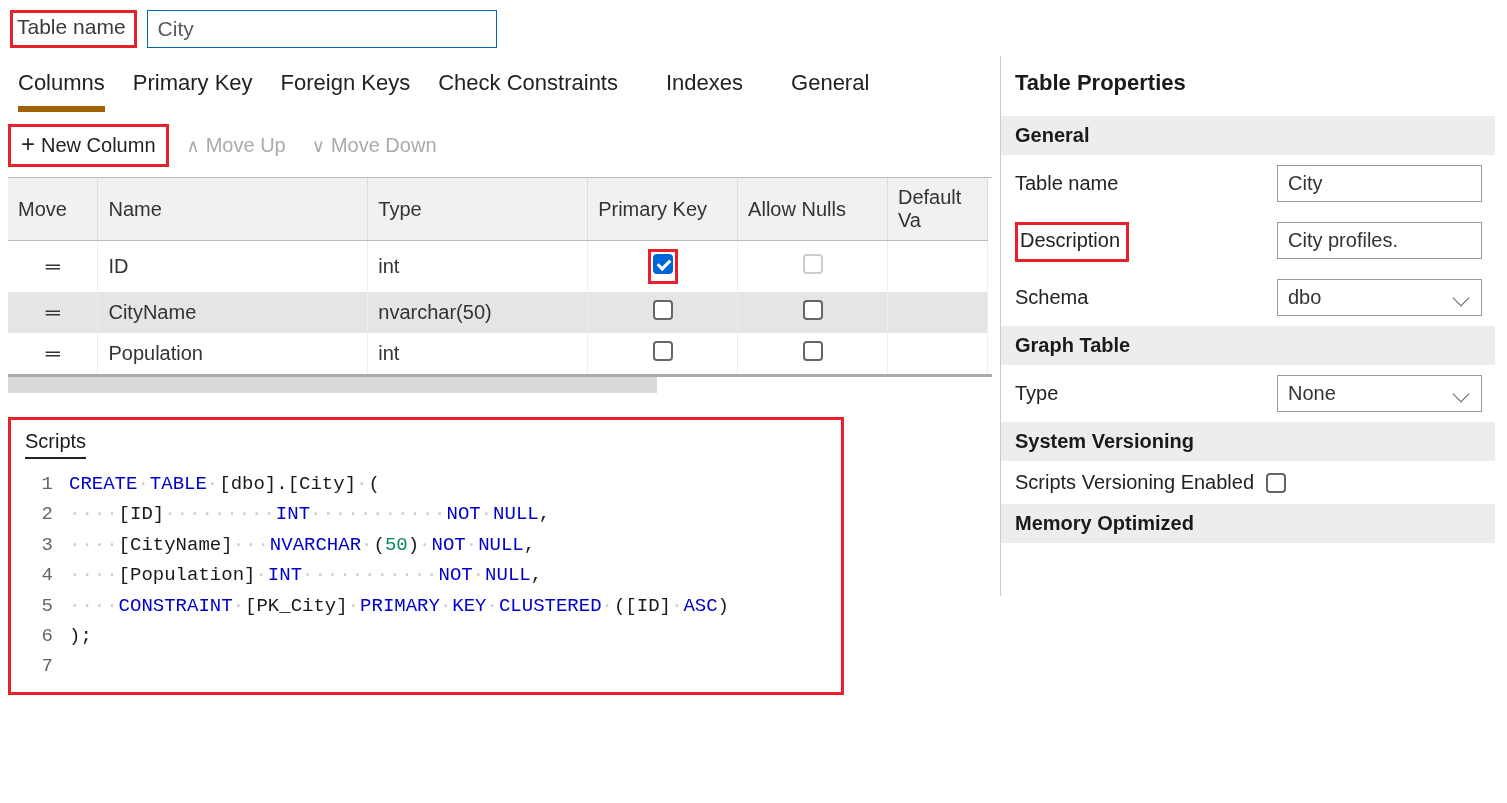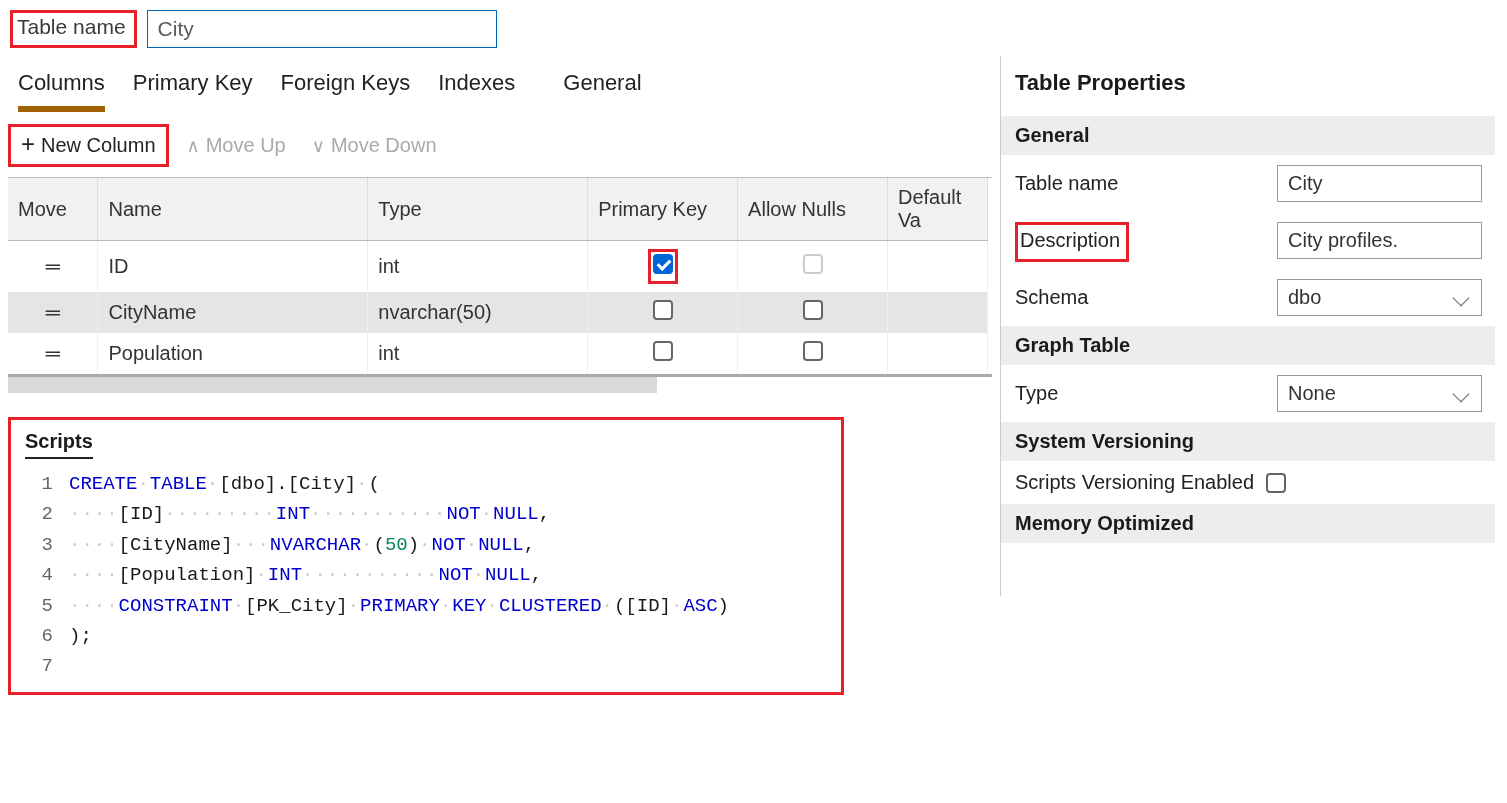--- a/index.html
+++ b/index.html
@@ -163,21 +163,21 @@
 
   
   .scripts {
     margin: 24px 8px 0 8px;
     padding: 10px 14px 10px 14px;
     width: 836px;
   }
   .scripts h3 {
     margin: 0 0 10px 0;
     font-size: 20px;
-    font-weight: 700;
+    font-weight: 400;
     border-bottom: 2px solid #222;
     display: inline-block;
     padding-bottom: 4px;
   }
   .code {
     font-family: Consolas, "Courier New", monospace;
     font-size: 19px;
     line-height: 1.6;
     white-space: pre;
   }
@@ -240,21 +240,22 @@
 </div>
 
 <div class="layout">
 
   <div class="left">
 
     <div class="tabs">
       <div class="tab active">Columns</div>
       <div class="tab">Primary Key</div>
       <div class="tab">Foreign Keys</div>
-      <div class="tab" style="">Indexes</div>
+      <div class="tab">Check Constraints</div>
+      <div class="tab" style="margin-left:20px">Indexes</div>
       <div class="tab" style="margin-left:20px">General</div>
     </div>
 
     <div class="toolbar">
       <span class="tbtn hl-red" style="padding:6px 10px">
         <span class="plus-icon"></span>
         <span>New Column</span>
       </span>
       <span class="tbtn disabled">
         <span class="chev-up"></span>

